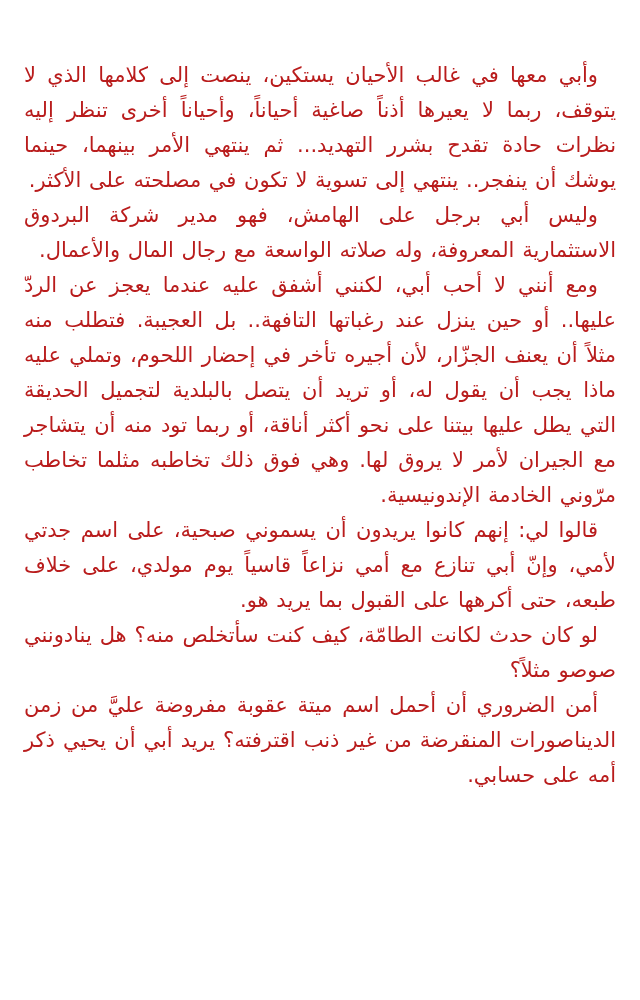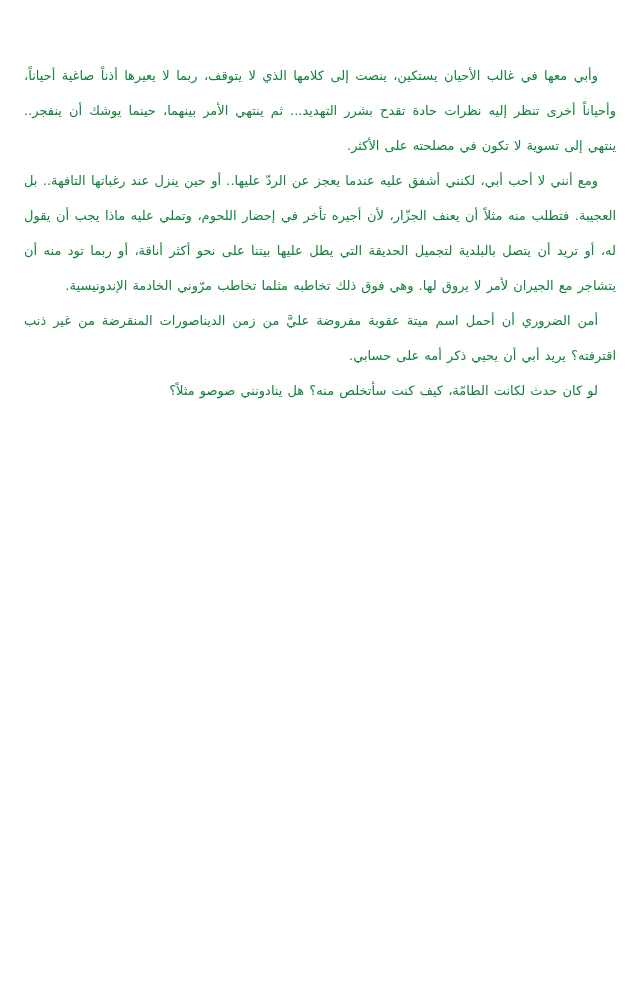--- a/index.html
+++ b/index.html
@@ -13,35 +13,37 @@
     height: 1000px;
     margin: 0 auto;
     background: #ffffff;
     overflow: hidden;
     box-sizing: border-box;
     padding: 58px 24px 0 24px;
   }
   .text-block {
     direction: rtl;
     font-family: "DejaVu Sans", sans-serif;
-    color: #15803d;
-    font-size: 13px;
+    color: #b91c1c;
+    font-size: 21px;
     line-height: 35px;
     text-align: justify;
   }
   .text-block p {
     margin: 0;
     padding: 0;
     text-indent: 18px; 
     word-spacing: 1px;
   }
 </style>
 </head>
 <body>
 
 <div class="page">
   <div class="text-block">
     <p>وأبي معها في غالب الأحيان يستكين، ينصت إلى كلامها الذي لا يتوقف، ربما لا يعيرها أذناً صاغية أحياناً، وأحياناً أخرى تنظر إليه نظرات حادة تقدح بشرر التهديد... ثم ينتهي الأمر بينهما، حينما يوشك أن ينفجر.. ينتهي إلى تسوية لا تكون في مصلحته على الأكثر.</p>
+    <p>وليس أبي برجل على الهامش، فهو مدير شركة البردوق الاستثمارية المعروفة، وله صلاته الواسعة مع رجال المال والأعمال.</p>
     <p>ومع أنني لا أحب أبي، لكنني أشفق عليه عندما يعجز عن الردّ عليها.. أو حين ينزل عند رغباتها التافهة.. بل العجيبة. فتطلب منه مثلاً أن يعنف الجزّار، لأن أجيره تأخر في إحضار اللحوم، وتملي عليه ماذا يجب أن يقول له، أو تريد أن يتصل بالبلدية لتجميل الحديقة التي يطل عليها بيتنا على نحو أكثر أناقة، أو ربما تود منه أن يتشاجر مع الجيران لأمر لا يروق لها. وهي فوق ذلك تخاطبه مثلما تخاطب مرّوني الخادمة الإندونيسية.</p>
+    <p>قالوا لي: إنهم كانوا يريدون أن يسموني صبحية، على اسم جدتي لأمي، وإنّ أبي تنازع مع أمي نزاعاً قاسياً يوم مولدي، على خلاف طبعه، حتى أكرهها على القبول بما يريد هو.</p>
+    <p>لو كان حدث لكانت الطامّة، كيف كنت سأتخلص منه؟ هل ينادونني صوصو مثلاً؟</p>
     <p>أمن الضروري أن أحمل اسم ميتة عقوبة مفروضة عليَّ من زمن الديناصورات المنقرضة من غير ذنب اقترفته؟ يريد أبي أن يحيي ذكر أمه على حسابي.</p>
-    <p>لو كان حدث لكانت الطامّة، كيف كنت سأتخلص منه؟ هل ينادونني صوصو مثلاً؟</p>
   </div>
 </div>
 
 </body></html>

